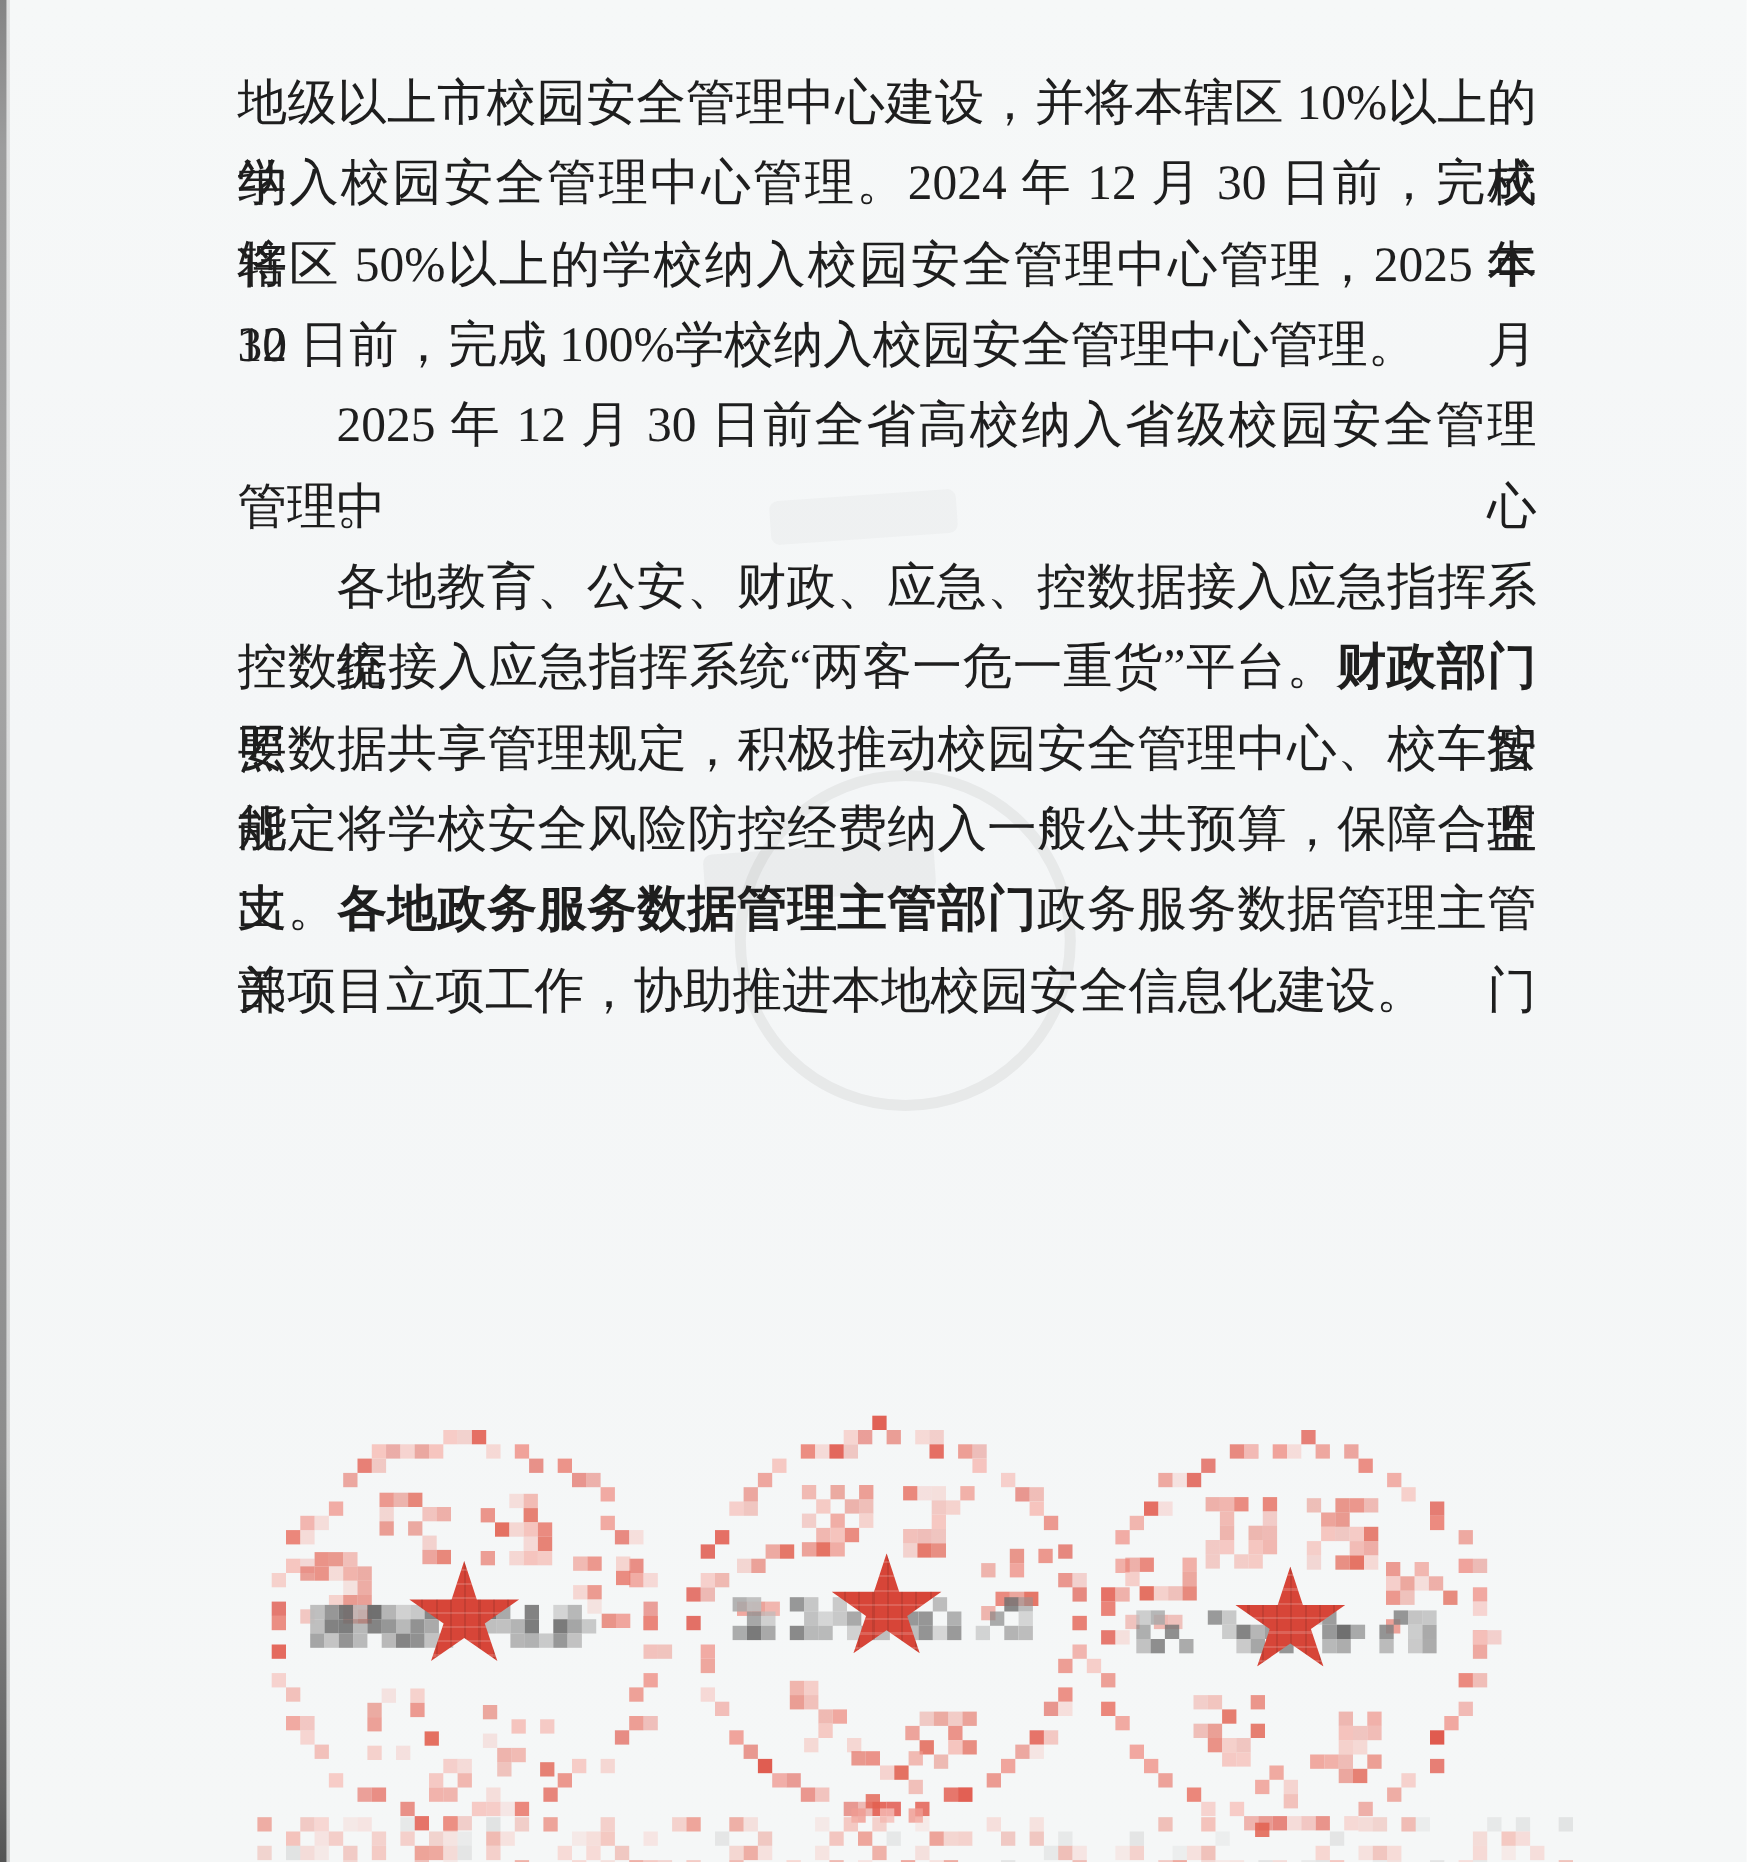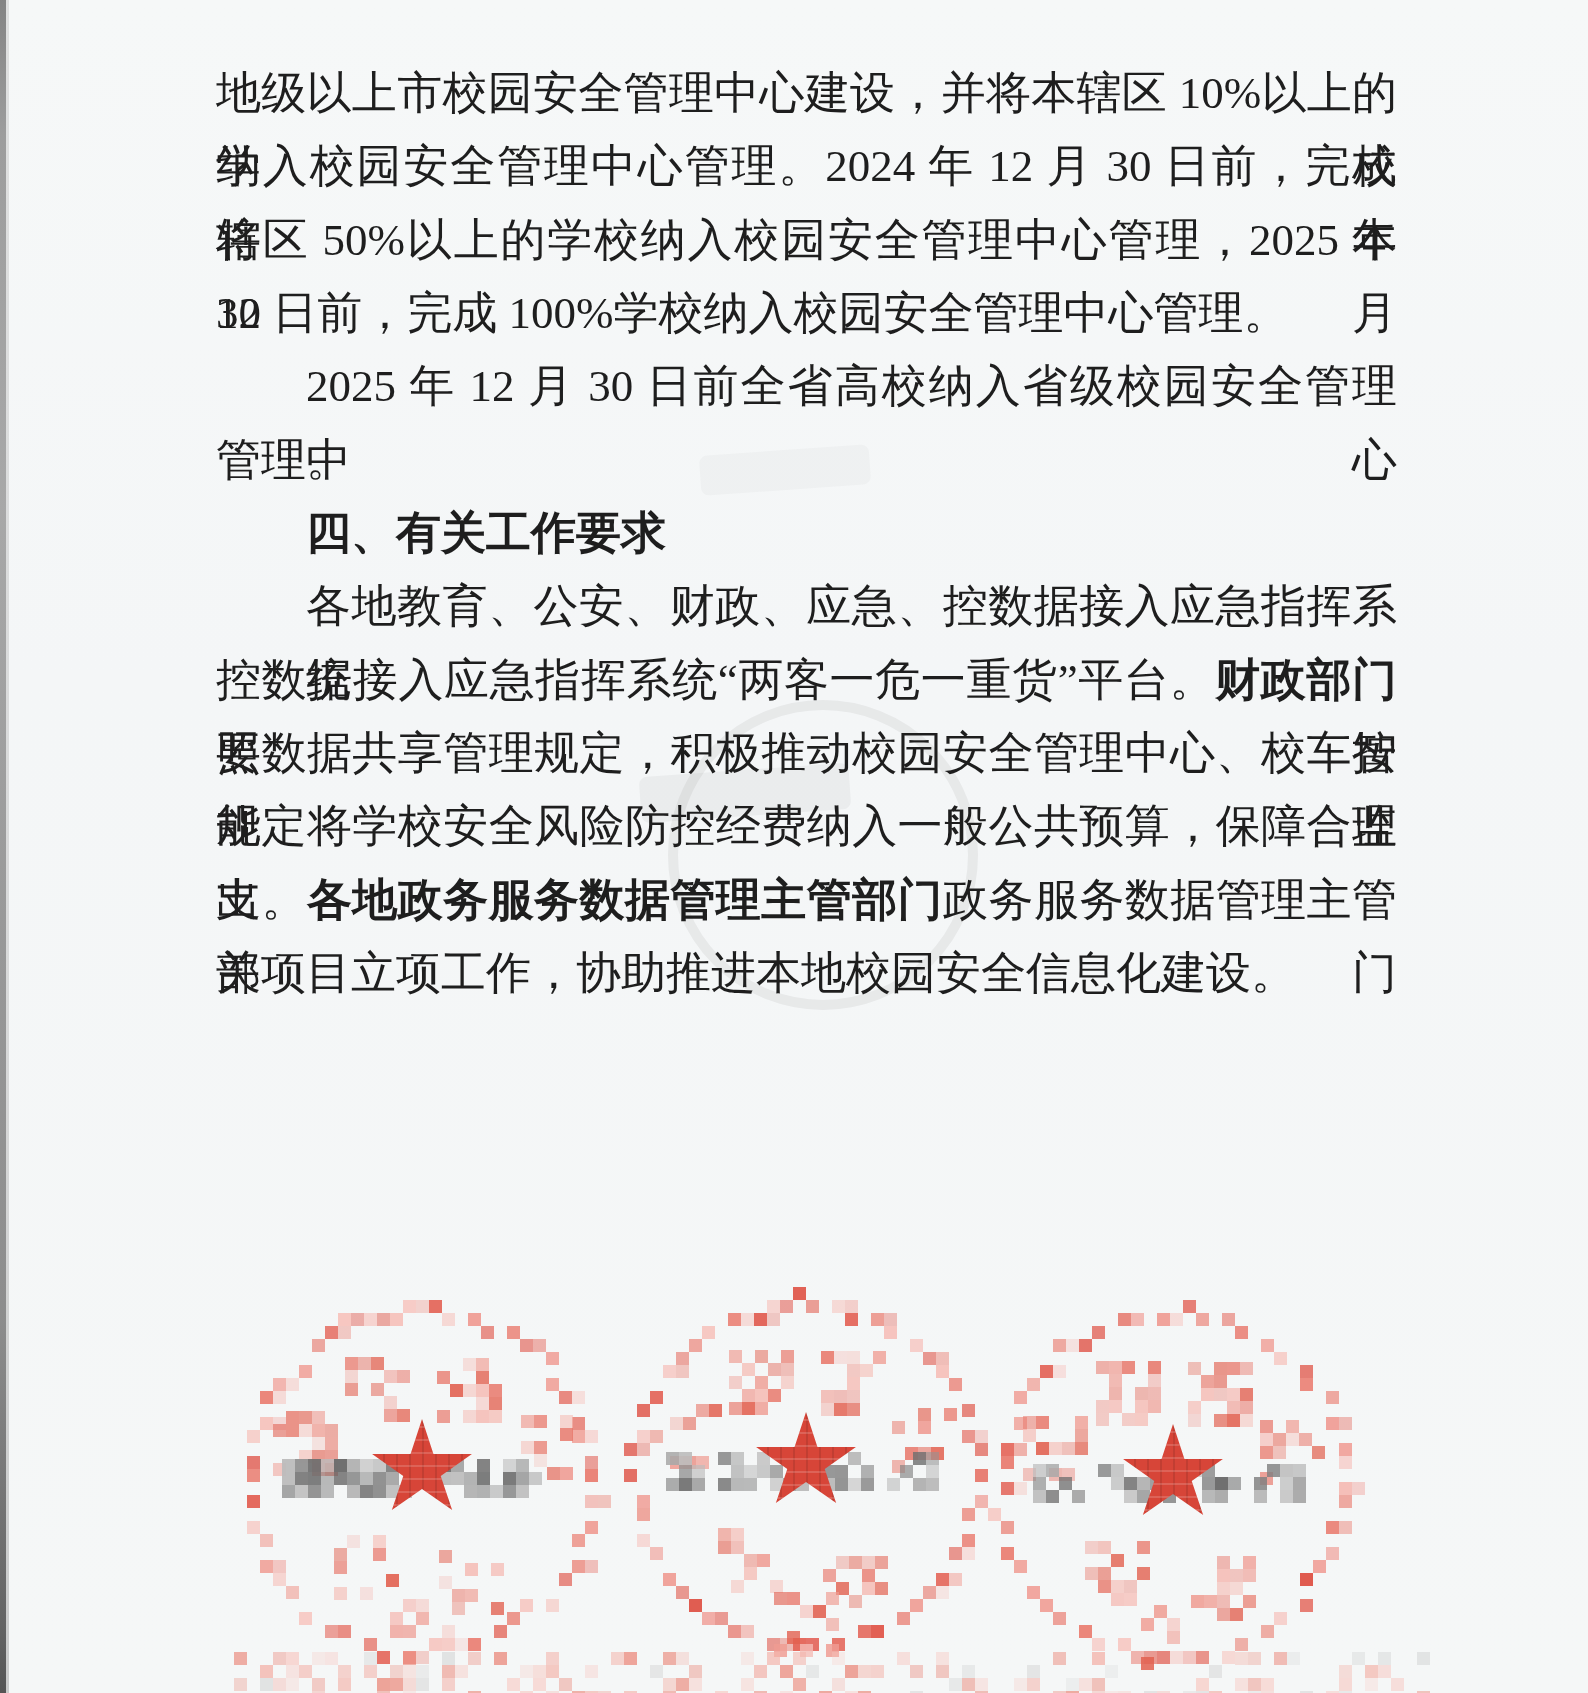--- a/index.html
+++ b/index.html
@@ -65,21 +65,20 @@
   <div class="ghost-blob" style="left:640px;top:770px;width:210px;height:46px;"></div>
   <div class="ghost-blob" style="left:700px;top:450px;width:170px;height:40px;opacity:.6;"></div>
 
   <div class="doc-text" style="color: rgb(30, 30, 30);">
       <div class="line fill"><span>地级以上市校园安全管理中心建设，并将本辖区 10%以上的学校</span></div>
       <div class="line fill"><span>纳入校园安全管理中心管理。2024 年 12 月 30 日前，完成将本</span></div>
       <div class="line fill"><span>辖区 50%以上的学校纳入校园安全管理中心管理，2025 年 12 月</span></div>
       <div class="line"><span>30 日前，完成 100%学校纳入校园安全管理中心管理。</span></div>
       <div class="line fill indent"><span>2025 年 12 月 30 日前全省高校纳入省级校园安全管理中心</span></div>
       <div class="line"><span>管理。</span></div>
-      <div class="line indent heading"><span class="b">四、有关工作要求</span></div>
       <div class="line fill indent"><span>各地教育、公安、财政、应急、控数据接入应急指挥系统</span></div>
       <div class="line fill"><span>控数据接入应急指挥系统“两客一危一重货”平台。</span><span class="b">财政部门</span><span>要按</span></div>
       <div class="line fill"><span>照数据共享管理规定，积极推动校园安全管理中心、校车智能监</span></div>
       <div class="line fill"><span>规定将学校安全风险防控经费纳入一般公共预算，保障合理支</span></div>
       <div class="line fill"><span>出。</span><span class="b">各地政务服务数据管理主管部门</span><span>政务服务数据管理主管部门</span></div>
       <div class="line"><span>关项目立项工作，协助推进本地校园安全信息化建设。</span></div>
     </div>
 
   <div class="seal-layer">
       <div style="position: absolute; left: 0px; top: 0px;">

